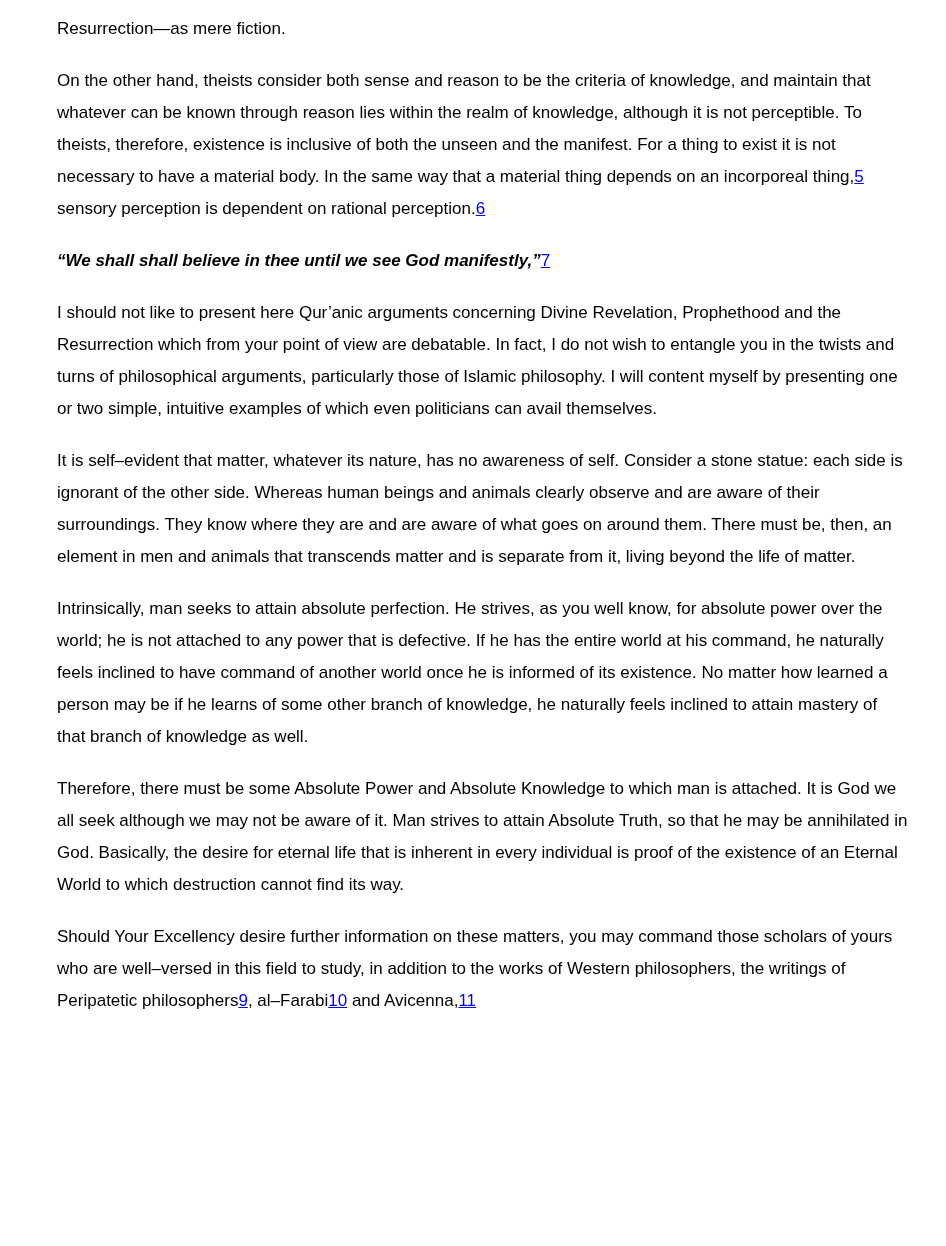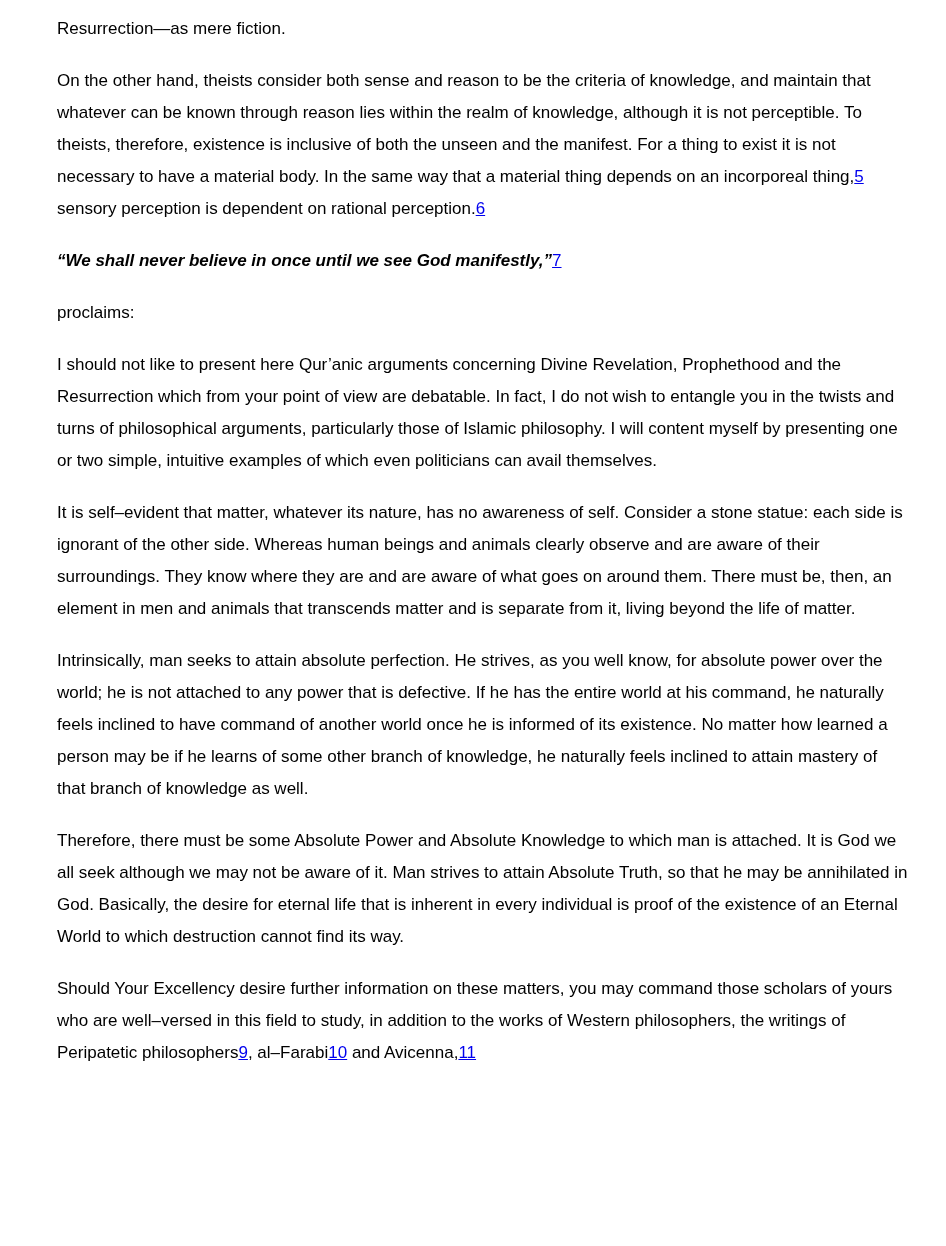--- a/index.html
+++ b/index.html
@@ -39,20 +39,19 @@
     font-style: normal;
     cursor: pointer;
   }
 </style>
 </head>
 <body>
 
 <main class="page">
     <p class="para"><span>Resurrection—as mere fiction.</span></p>
     <p class="para"><span>On the other hand, theists consider both sense and reason to be the criteria of knowledge, and maintain that whatever can be known through reason lies within the realm of knowledge, although it is not perceptible. To theists, therefore, existence is inclusive of both the unseen and the manifest. For a thing to exist it is not necessary to have a material body. In the same way that a material thing depends on an incorporeal thing,</span><a class="footnote-link" href="#">5</a><span> sensory perception is dependent on rational perception.</span><a class="footnote-link" href="#">6</a></p>
-    <p class="para quote"><span>“We shall never believe in once until we see God manifestly,”</span><a class="footnote-link" href="#">7</a></p>
-    <p class="para"><span>proclaims:</span></p>
+    <p class="para quote"><span>“We shall shall believe in thee until we see God manifestly,”</span><a class="footnote-link" href="#">7</a></p>
     <p class="para"><span>I should not like to present here Qur’anic arguments concerning Divine Revelation, Prophethood and the Resurrection which from your point of view are debatable. In fact, I do not wish to entangle you in the twists and turns of philosophical arguments, particularly those of Islamic philosophy. I will content myself by presenting one or two simple, intuitive examples of which even politicians can avail themselves.</span></p>
     <p class="para"><span>It is self–evident that matter, whatever its nature, has no awareness of self. Consider a stone statue: each side is ignorant of the other side. Whereas human beings and animals clearly observe and are aware of their surroundings. They know where they are and are aware of what goes on around them. There must be, then, an element in men and animals that transcends matter and is separate from it, living beyond the life of matter.</span></p>
     <p class="para"><span>Intrinsically, man seeks to attain absolute perfection. He strives, as you well know, for absolute power over the world; he is not attached to any power that is defective. If he has the entire world at his command, he naturally feels inclined to have command of another world once he is informed of its existence. No matter how learned a person may be if he learns of some other branch of knowledge, he naturally feels inclined to attain mastery of that branch of knowledge as well.</span></p>
     <p class="para"><span>Therefore, there must be some Absolute Power and Absolute Knowledge to which man is attached. It is God we all seek although we may not be aware of it. Man strives to attain Absolute Truth, so that he may be annihilated in God. Basically, the desire for eternal life that is inherent in every individual is proof of the existence of an Eternal World to which destruction cannot find its way.</span></p>
     <p class="para"><span>Should Your Excellency desire further information on these matters, you may command those scholars of yours who are well–versed in this field to study, in addition to the works of Western philosophers, the writings of Peripatetic philosophers</span><a class="footnote-link" href="#">9</a><span>, al–Farabi</span><a class="footnote-link" href="#">10</a><span> and Avicenna,</span><a class="footnote-link" href="#">11</a></p>
   </main>
 
 </body></html>

